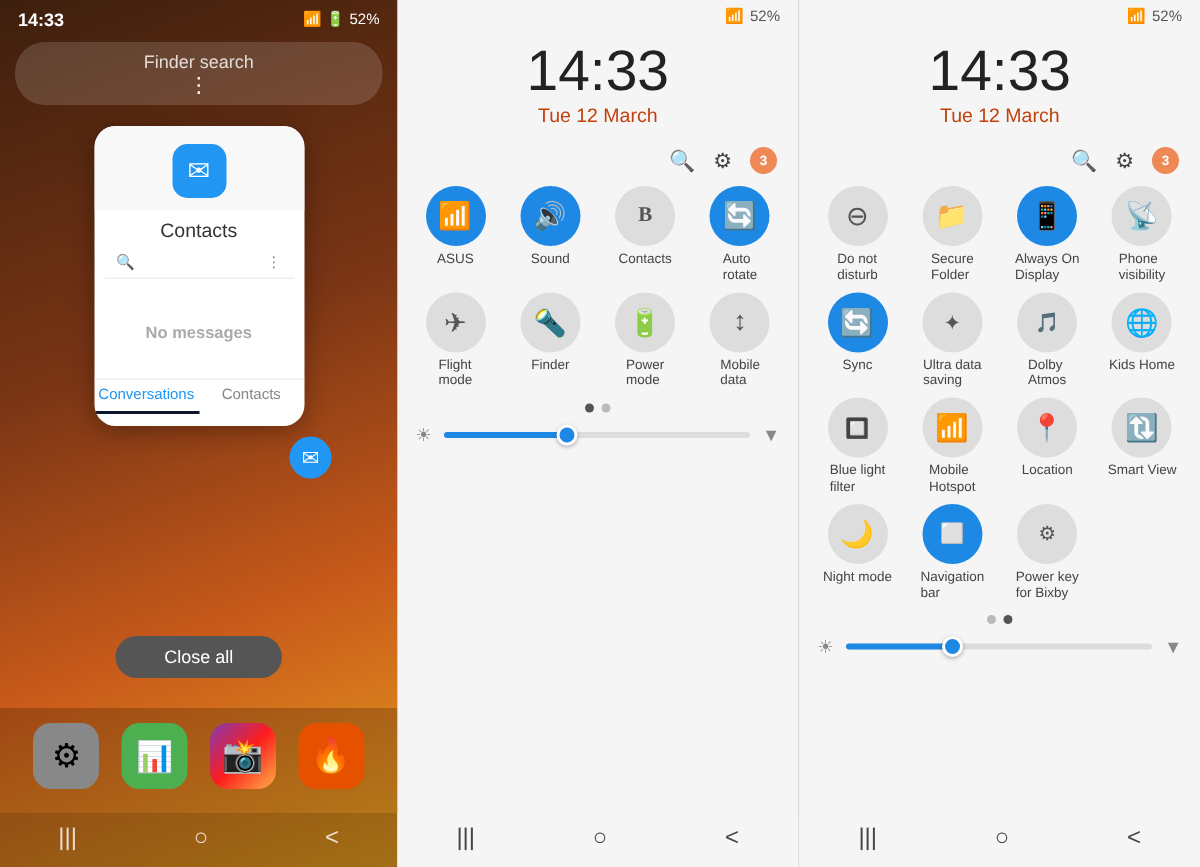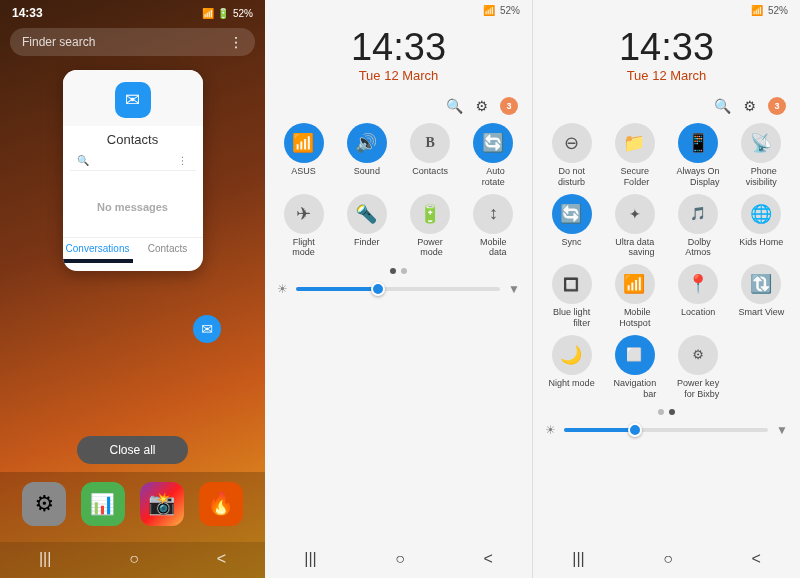--- a/index.html
+++ b/index.html
@@ -36,20 +36,21 @@
     .status-icons-left { display: flex; align-items: center; gap: 3px; padding-left: 44px; }
 
     .finder-search {
       margin: 4px 10px;
       background: rgba(255,255,255,0.15);
       border-radius: 20px;
       padding: 6px 12px;
       display: flex;
       align-items: center;
       justify-content: space-between;
+      flex-direction: column;
     }
     .finder-search span { color: rgba(255,255,255,0.8); font-size: 12px; }
     .finder-search .dots { color: white; font-size: 14px; }
 
     .recent-apps-area {
       flex: 1;
       display: flex;
       flex-direction: column;
       align-items: center;
       padding: 10px 10px 0;
@@ -109,34 +110,34 @@
       border-top: 1px solid #eee;
       margin-top: 4px;
     }
     .app-card-tab {
       flex: 1;
       text-align: center;
       font-size: 10px;
       padding: 5px 0;
       color: #888;
     }
-    .app-card-tab.active { color: #2196F3; border-bottom: 4px solid #0f172a; }
+    .app-card-tab.active { color: #2196F3; border-bottom: 2px solid #0f172a; }
     .app-fab {
       position: absolute;
       right: 44px;
       bottom: 85px;
       width: 28px; height: 28px;
       background: #2196F3;
       border-radius: 50%;
       display: flex; align-items: center; justify-content: center;
       color: white; font-size: 14px;
     }
 
     .close-all-btn {
-      margin: 8px auto;
+      margin: 20px auto;
       background: #555;
       color: white;
       border-radius: 20px;
       padding: 7px 32px;
       font-size: 12px;
       width: fit-content;
     }
 
     .bottom-dock {
       display: flex;
@@ -240,21 +241,21 @@
       width: 40px; height: 40px;
       border-radius: 50%;
       display: flex; align-items: center; justify-content: center;
       font-size: 18px;
     }
     .tile-circle.active { background: #1e88e5; color: white; }
     .tile-circle.inactive { background: #ddd; color: #555; }
     .tile-label {
       font-size: 9px;
       color: #444;
-      text-align: right;
+      text-align: left;
       line-height: 1.2;
     }
 
     .panel-dots {
       display: flex;
       justify-content: center;
       gap: 5px;
       padding: 6px 0 4px;
     }
     .dot {

